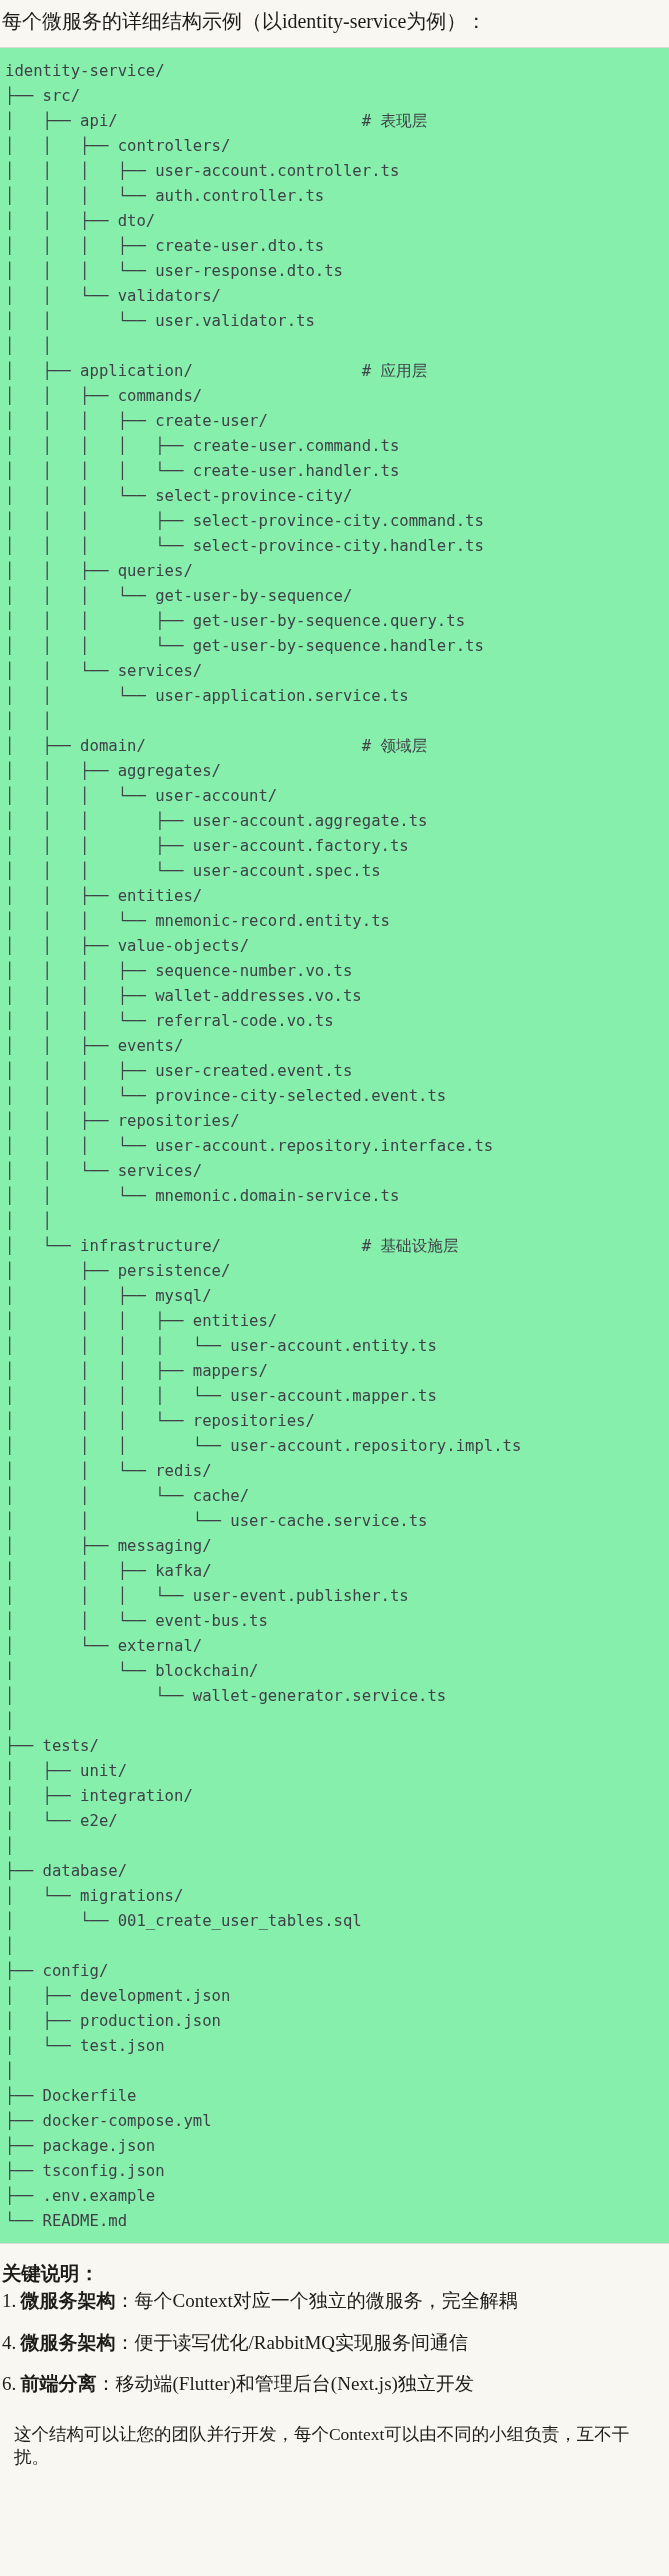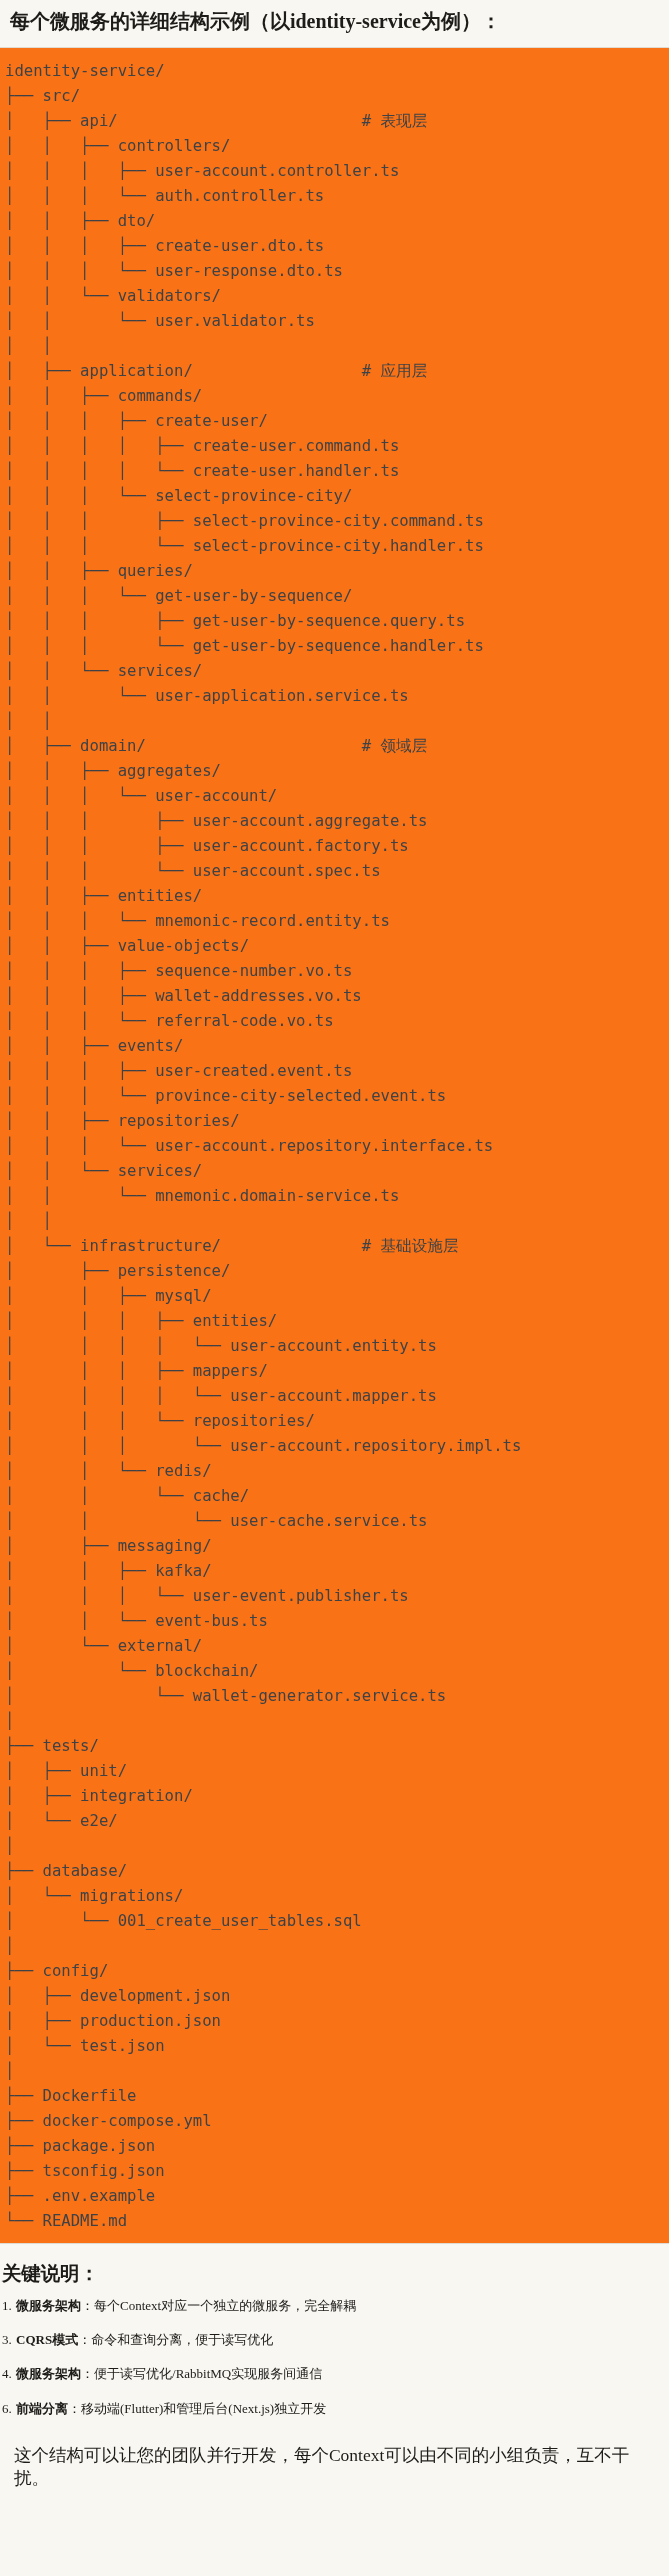--- a/index.html
+++ b/index.html
@@ -11,52 +11,52 @@
     width: 669px;
     font-family: "Liberation Serif", serif;
     color: #1D1C19;
     -webkit-font-smoothing: antialiased;
   }
   .message-content {
     width: 669px;
   }
   .page-title {
     font-size: 20px;
-    font-weight: 700;
+    font-weight: 400;
     line-height: 1.3;
-    margin: 0 0 13px 8px;
+    margin: 0 0 13px 0;
     padding: 8.1px 5px 0 1.9px;
     letter-spacing: 0;
   }
   .code-block {
-    background: #f97316;
+    background: #86efac;
     border-top: 0.6px solid #DFDBD3;
     border-bottom: 0.6px solid #DFDBD3;
     padding: 11.3px 5px 8.8px 5px;
     overflow: hidden;
   }
   pre.file-tree {
     margin: 0;
     font-family: "DejaVu Sans Mono", monospace;
     font-size: 15.6px;
     line-height: 25px;
     color: #3E4247;
     white-space: pre;
   }
   .notes {
     padding: 17.5px 5px 15px 1.9px;
   }
   .notes-heading {
     font-size: 19.4px;
     font-weight: 700;
-    margin: 0 0 13px 0;
+    margin: 0 0 4px 0;
     line-height: 1.2;
   }
   .note-item {
-    font-size: 13px;
+    font-size: 19px;
     line-height: 1.25;
     margin: 0 0 18px 0;
   }
   .note-num {
     margin-right: 4.4px;
   }
   .note-term {
     font-weight: 700;
   }
   .note-sep {
@@ -168,23 +168,20 @@
 
   <div class="notes">
 
     <h3 class="notes-heading">关键说明：</h3>
 
     <p class="note-item">
       <span class="note-num">1.</span><span class="note-term">微服务架构</span><span class="note-sep">：</span><span>每个Context对应一个独立的微服务，完全解耦</span>
     </p>
 
 
-    <p class="note-item">
-      <span class="note-num">3.</span><span class="note-term">CQRS模式</span><span class="note-sep">：</span><span>命令和查询分离，便于读写优化</span>
-    </p>
 
     <p class="note-item">
       <span class="note-num">4.</span><span class="note-term">微服务架构</span><span class="note-sep">：</span><span>便于读写优化/RabbitMQ实现服务间通信</span>
     </p>
 
 
     <p class="note-item">
       <span class="note-num">6.</span><span class="note-term">前端分离</span><span class="note-sep">：</span><span>移动端(Flutter)和管理后台(Next.js)独立开发</span>
     </p>
 

